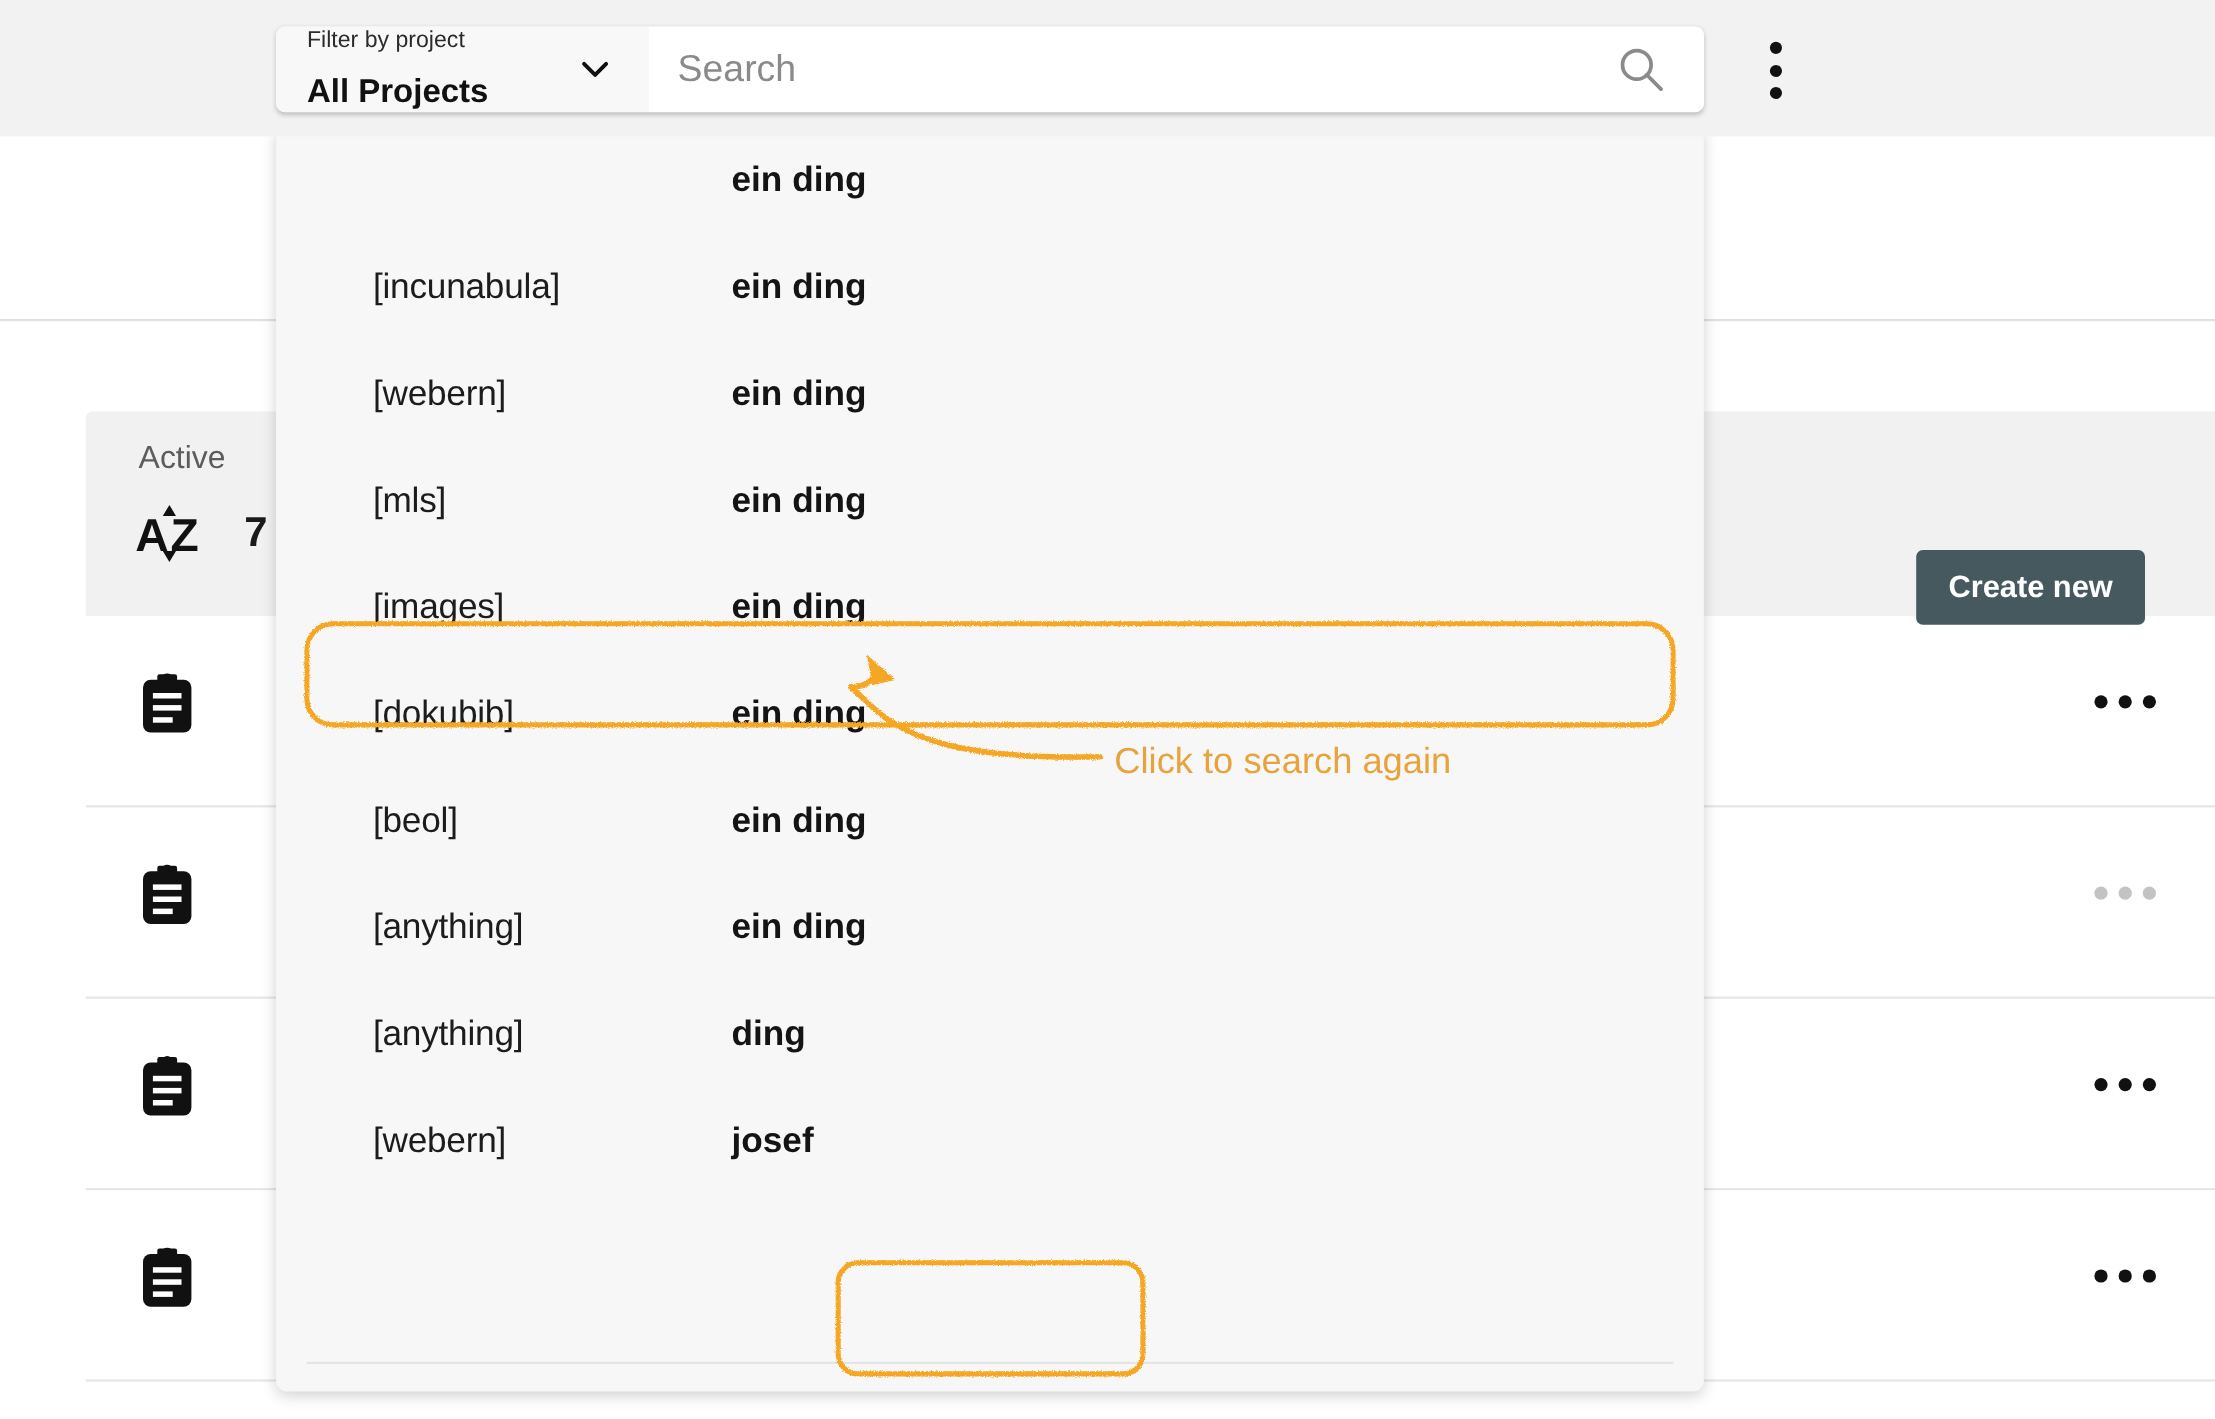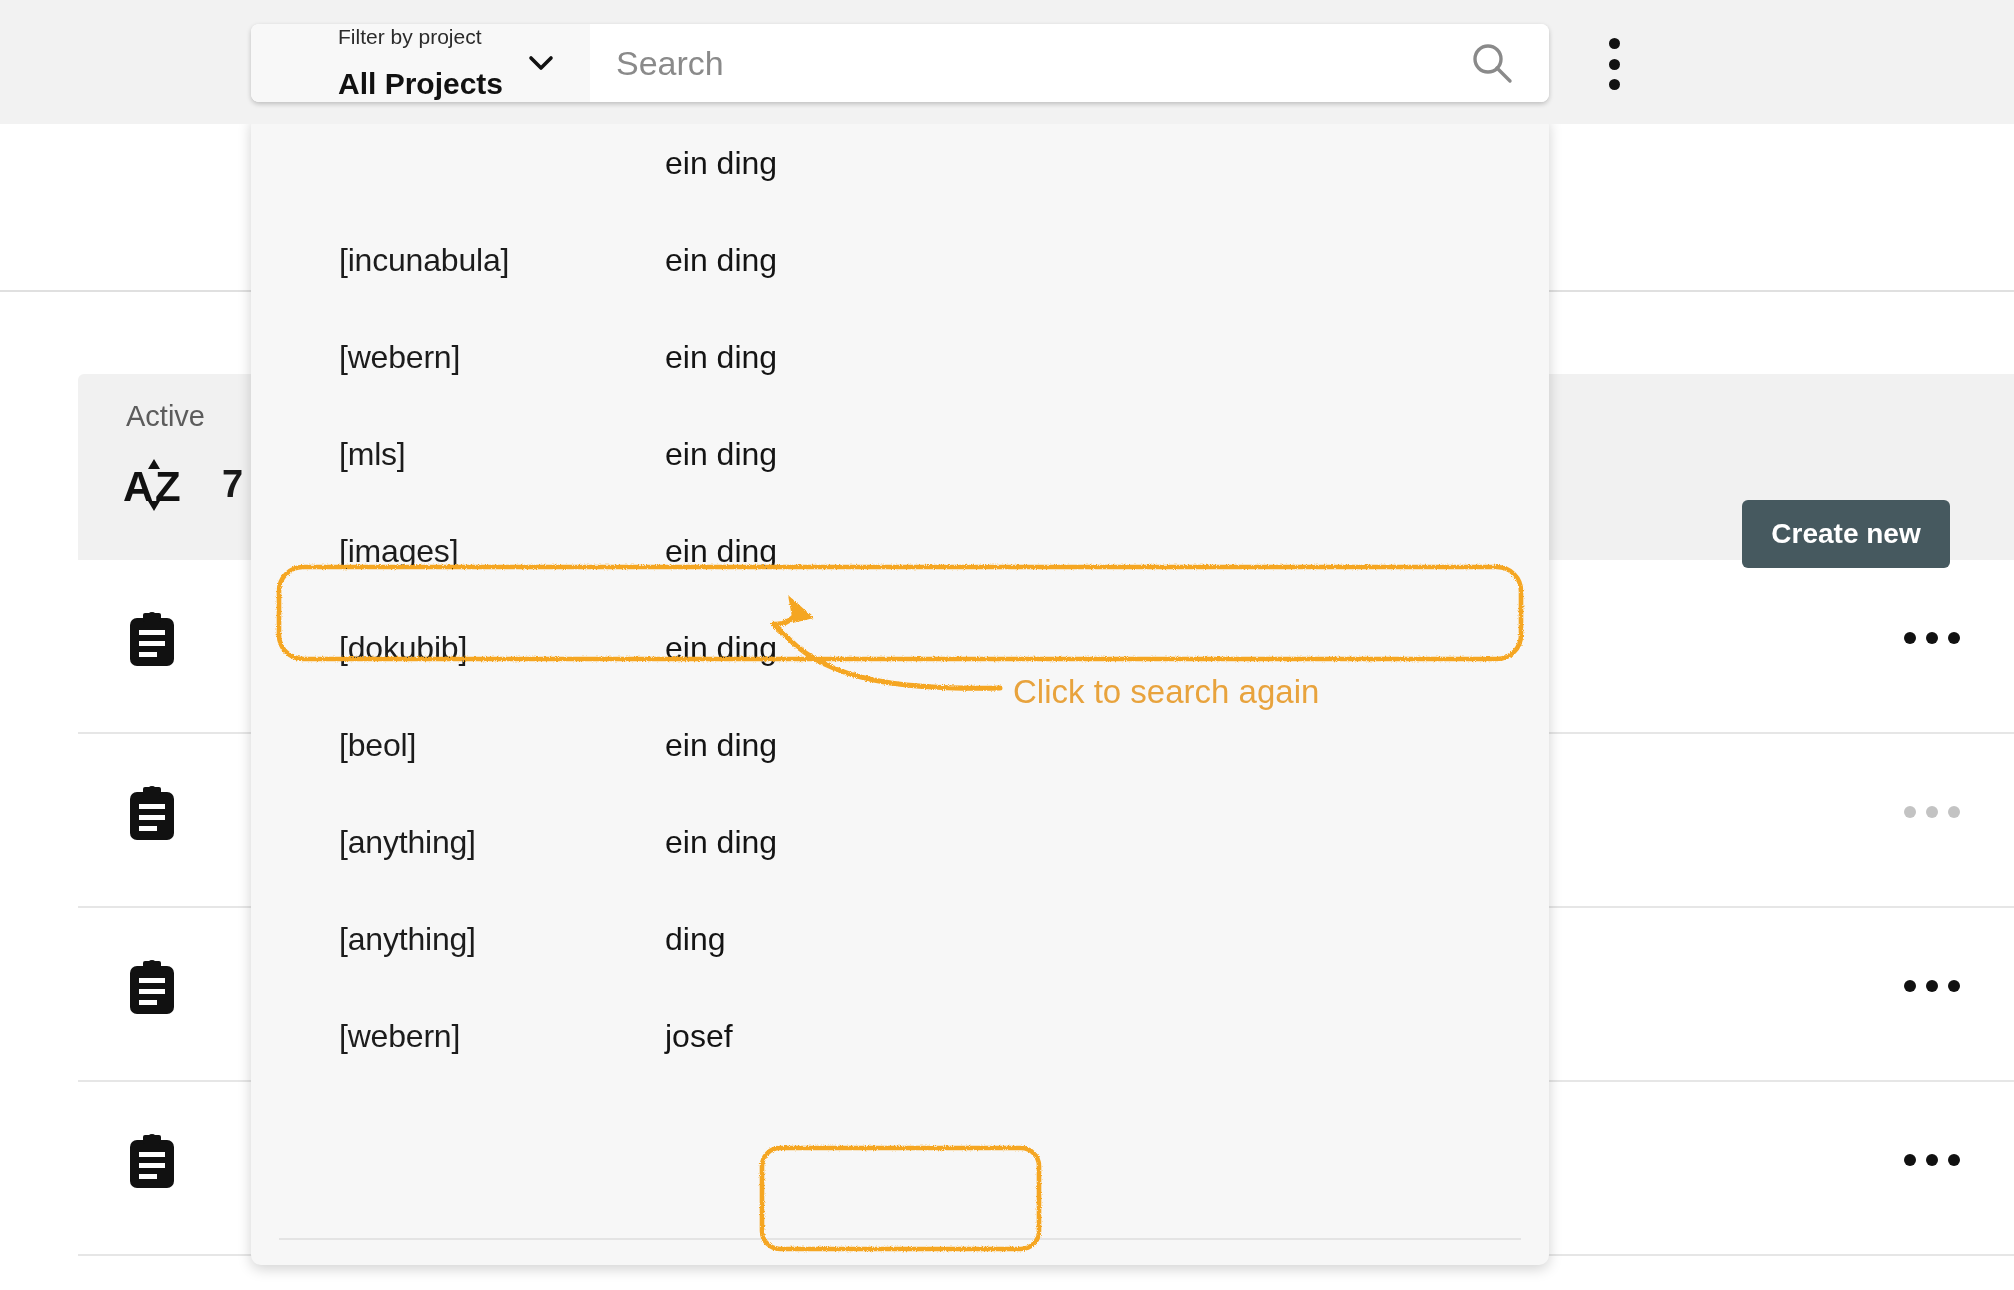--- a/index.html
+++ b/index.html
@@ -18,21 +18,21 @@
   }
   .searchbar{
     position:absolute; left:251px; top:24px; width:1298px; height:78px;
     background:#ffffff; border-radius:8px;
     box-shadow:0 2px 5px rgba(0,0,0,0.22);
     display:flex; align-items:stretch; overflow:hidden;
   }
   .proj-select{
     width:339px; background:#f8f8f8;
     display:flex; align-items:center; position:relative; cursor:pointer;
-    justify-content:center;
+    padding-left:28px;
   }
   .proj-texts{ display:flex; flex-direction:column; justify-content:center; }
   .proj-label{ font-size:21px; color:#2b2b2b; line-height:26px; }
   .proj-value{ font-size:30px; font-weight:bold; color:#111; line-height:36px;margin-top:16px; }
   .chev{
     position:absolute; right:36px; top:50%; transform:translateY(-50%);
     width:26px; height:26px;
   }
   .search-area{
     flex:1; background:#ffffff; position:relative; display:flex; align-items:center;
@@ -93,21 +93,21 @@
     overflow:hidden;
   }
   .dd-list{ position:absolute; left:0; top:0; width:100%; }
   .dd-item{
     position:relative; height:97px; display:flex; align-items:center; cursor:pointer;
   }
   .dd-proj{
     position:absolute; left:88px; font-size:32px; color:#1c1c1c; letter-spacing:-0.2px;
   }
   .dd-term{
-    position:absolute; left:414px; font-size:32px; font-weight:normal; color:#141414;
+    position:absolute; left:414px; font-size:32px; font-weight:bold; color:#141414;
   }
   .dd-sep{
     position:absolute; left:28px; top:1123px; width:1242px; height:2px; background:#e4e4e4;
   }
   .dd-footer{
     position:absolute; left:0; top:1125px; width:100%; height:130px;
     display:flex; align-items:center; justify-content:center;
   }
   .clear-btn{
     width:276px; height:102px; background:transparent; border:none;

